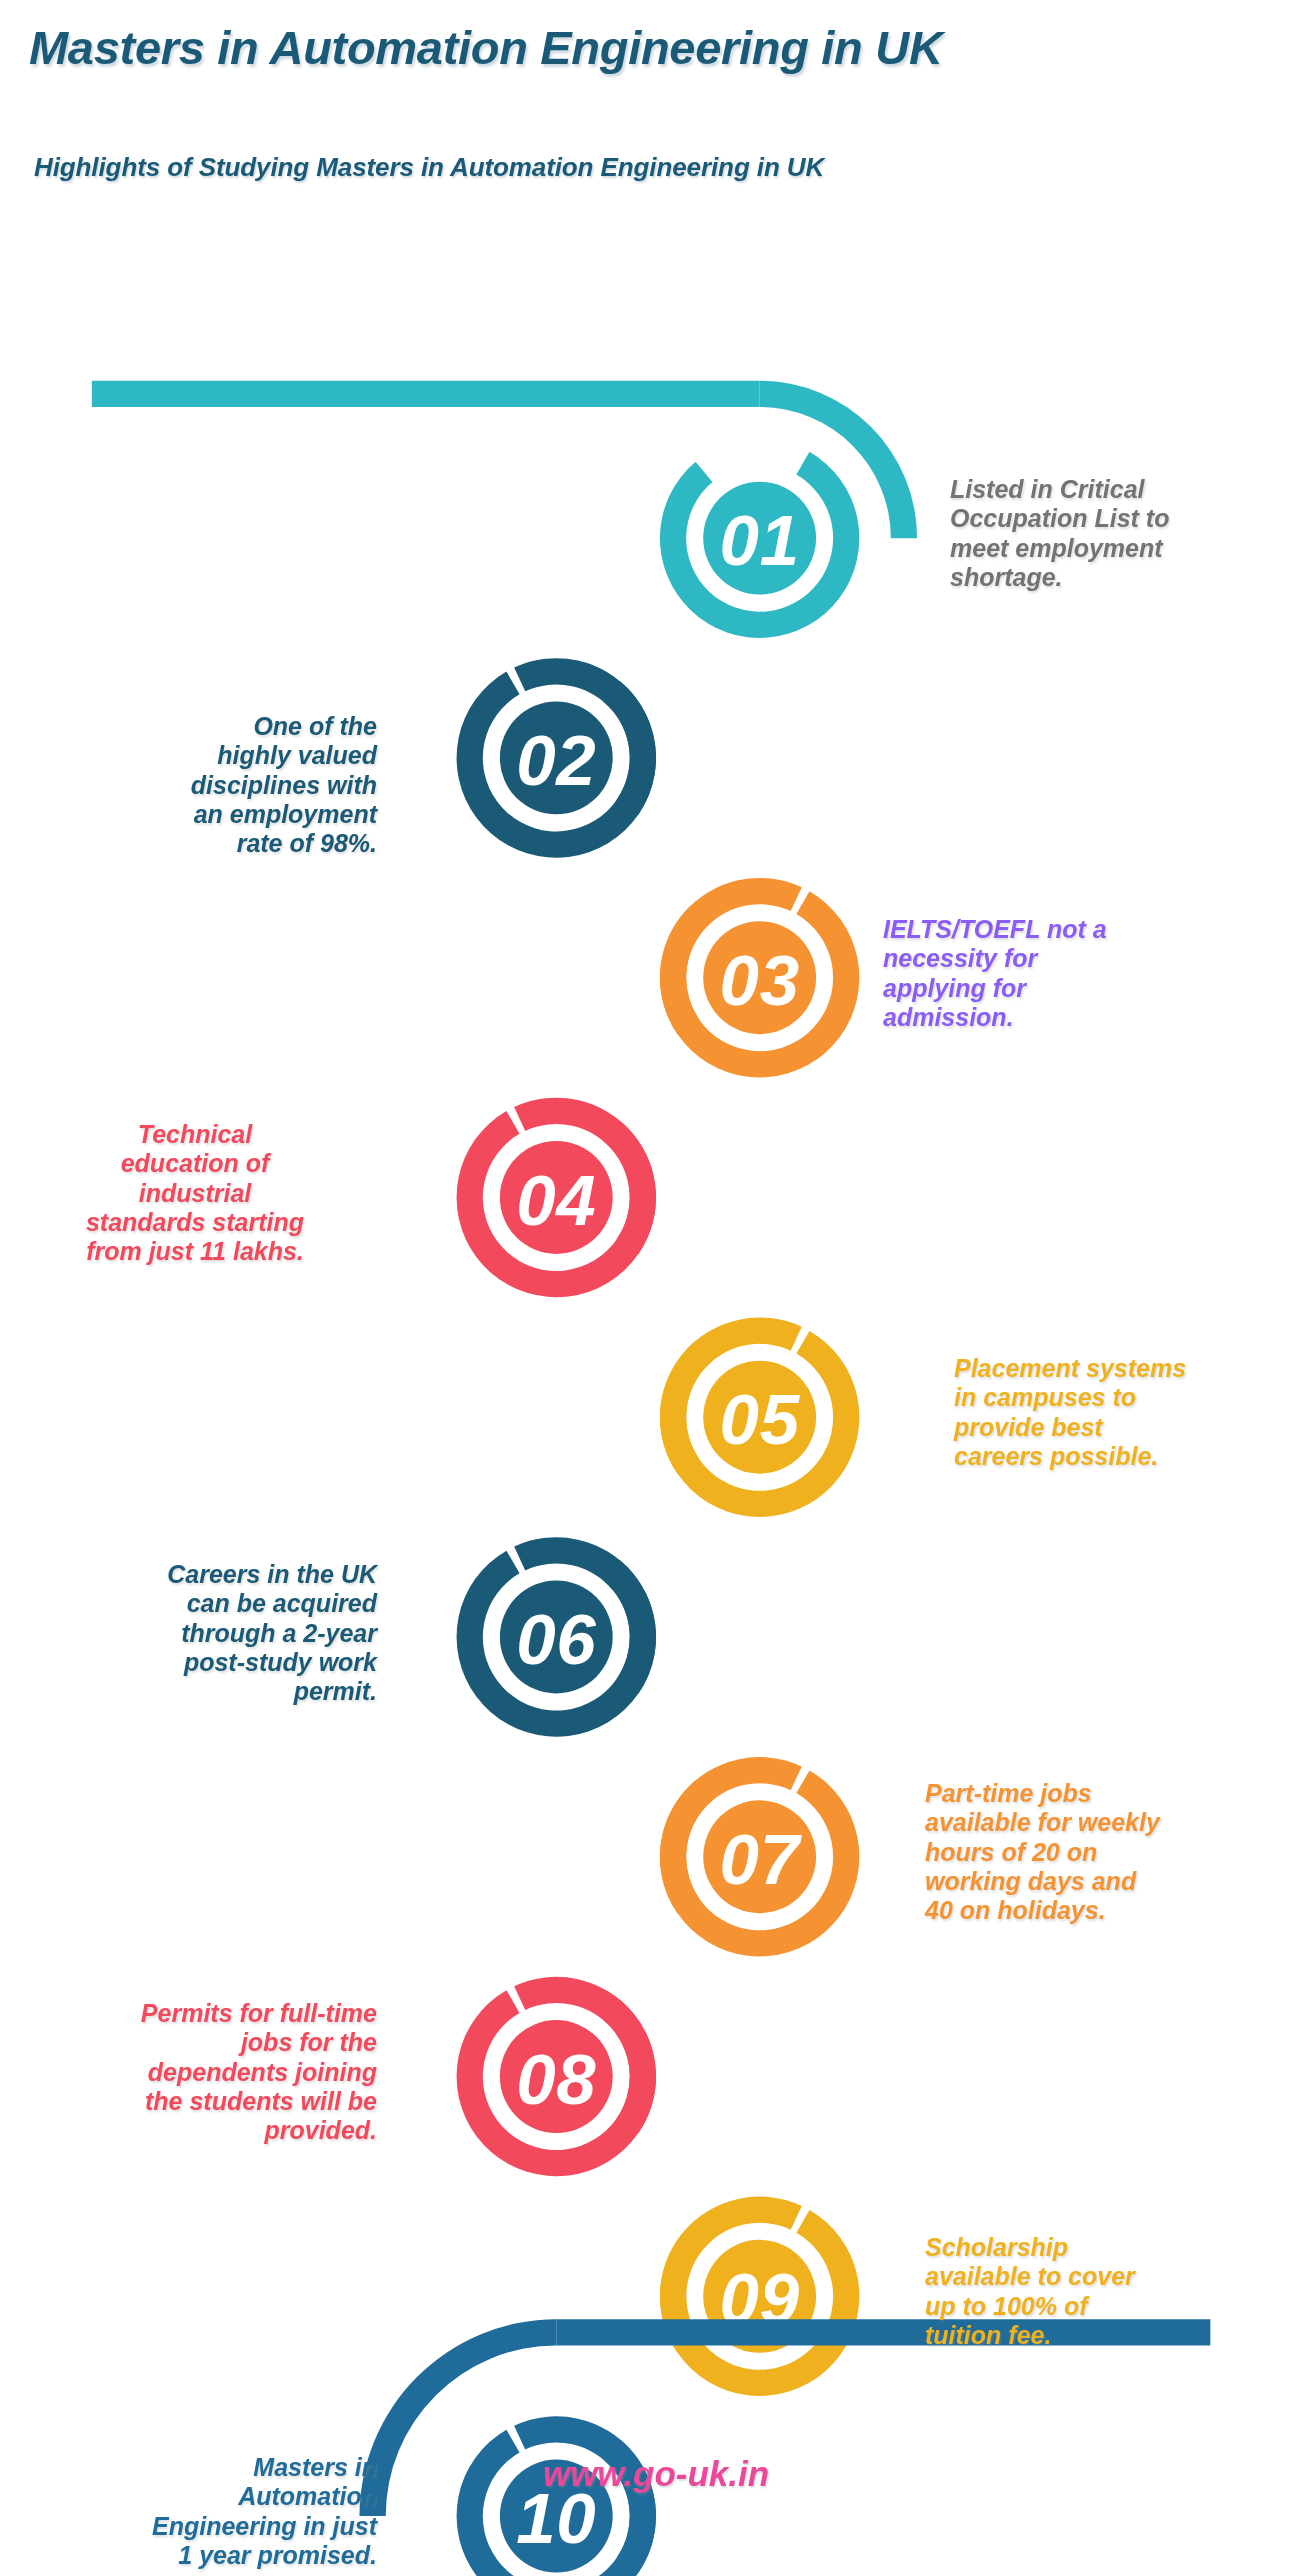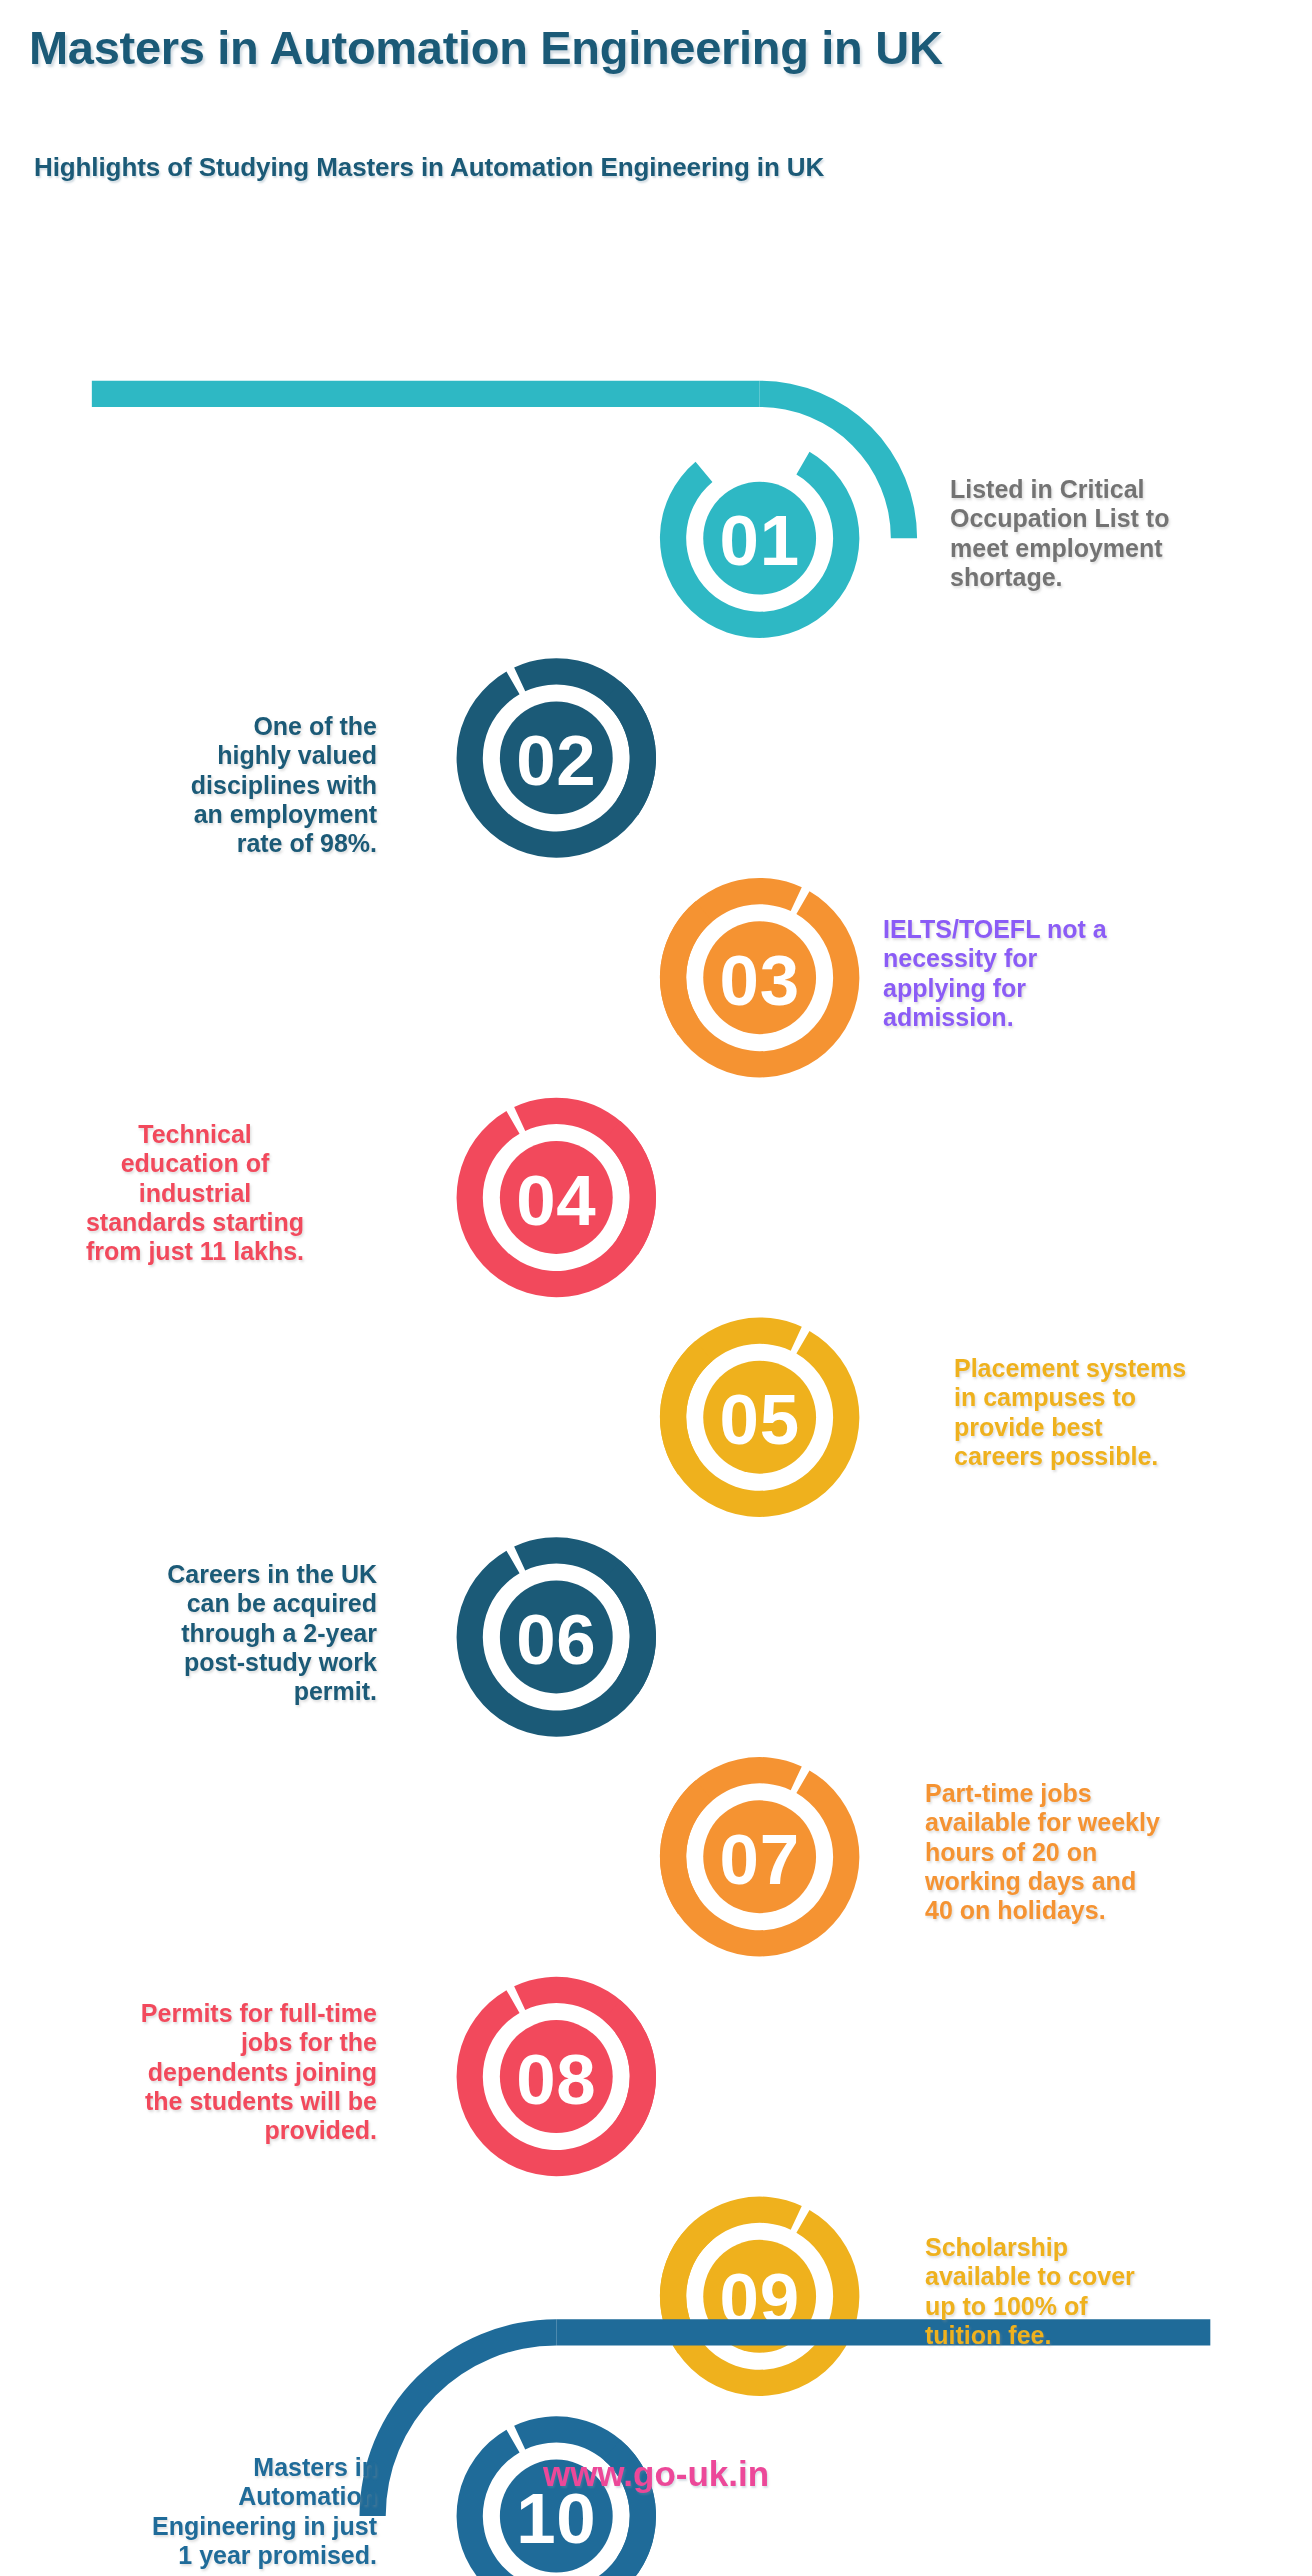--- a/index.html
+++ b/index.html
@@ -3,21 +3,21 @@
 <meta charset="utf-8">
 <style>
   html,body{margin:0;padding:0;}
   body{
     width:1312px;height:2576px;
     background:#ffffff;
     font-family:"Liberation Sans", sans-serif;
     overflow:hidden;
     position:relative;
   }
-  .page{position:relative;width:1244px;height:2576px;}
+  .page{position:relative;width:1244px;height:2576px;font-style:italic;}
 
   .title{
     position:absolute;left:29px;top:19.7px;
     font-size:47px;font-weight:bold;color:#1b5a77;
     letter-spacing:-0.3px;white-space:nowrap;
     text-shadow:2px 2.6px 2.6px rgba(120,150,170,0.35);
   }
   .subtitle{
     position:absolute;left:34px;top:152px;
     font-size:26px;font-weight:bold;color:#1b5a77;

